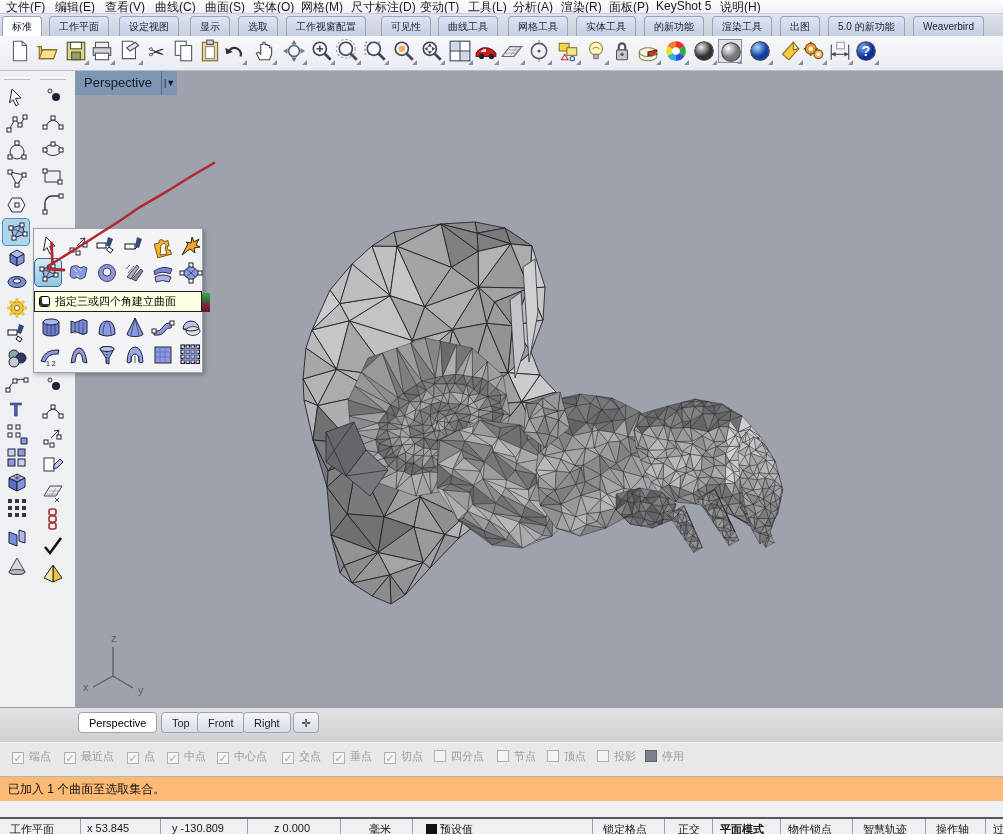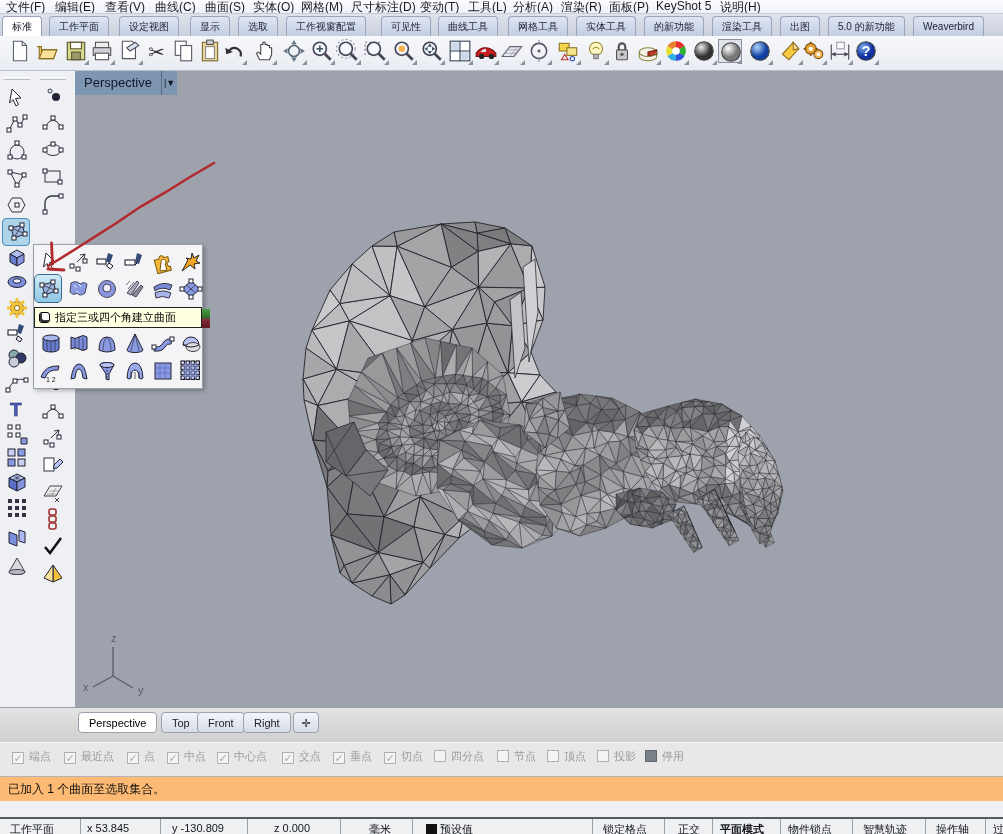--- a/index.html
+++ b/index.html
@@ -34,21 +34,21 @@
 .si svg { width:24px; height:24px; display:block; }
 .handle { position:absolute; width:26px; height:3px; border-top:1px solid #ffffff; border-bottom:1px solid #b8bcc4; }
 
 #viewport { position:absolute; left:75px; top:71px; width:928px; height:636px; background:#9da2ac; }
 #vplabel { position:absolute; left:0; top:0; width:86px; height:24px; background:#7e96b2; color:#101828;
   font-size:13px; line-height:24px; padding-left:9px; }
 #vparrow { position:absolute; left:86px; top:0; width:16px; height:24px; background:#7e96b2; border-left:1px solid #5a6a80;
   color:#101828; font-size:9px; line-height:24px; text-align:center; }
 
 
-#palette { position:absolute; left:33px; top:244px; width:170px; height:145px;
+#palette { position:absolute; left:33px; top:228px; width:170px; height:145px;
   background:#f4f4f6; border:1px solid #9aa0aa; box-shadow:2px 2px 4px rgba(0,0,0,0.25); }
 .pi { position:absolute; width:24px; height:24px; }
 .pi svg { width:24px; height:24px; display:block; }
 #tooltip { position:absolute; left:0px; top:62px; width:168px; height:21px; background:#ffffe1;
   border:1px solid #202020; font-size:11px; color:#000; line-height:19px; white-space:nowrap; z-index:5;}
 
 
 #btabs { position:absolute; left:0; top:707px; width:1003px; height:35px;
   background:linear-gradient(#e3e3e3,#cfcfcf); border-top:1px solid #9aa0a8; }
 .btab { position:absolute; top:4px; height:21px; line-height:20px; font-size:11px; color:#20232c;

